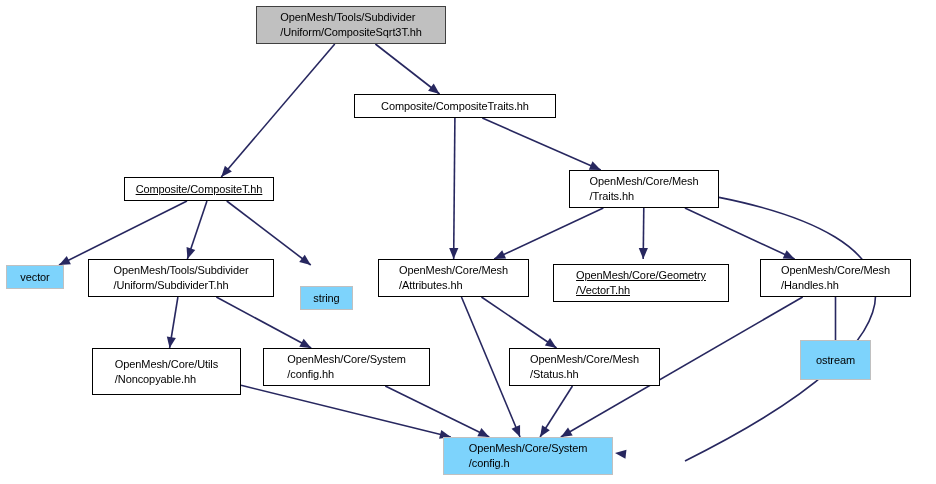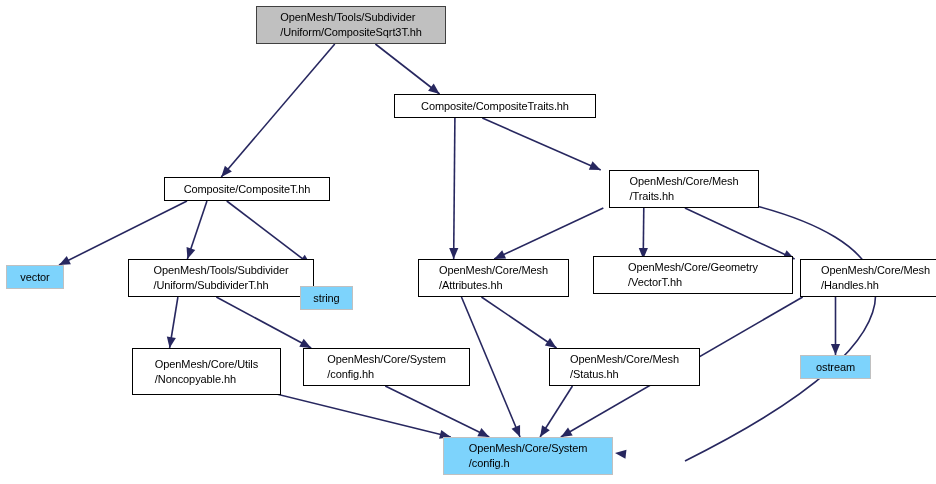--- a/index.html
+++ b/index.html
@@ -42,21 +42,20 @@
     background: #ffffff;
     border: 1px solid #808080;
     font-size: 11px;
     line-height: 15px;
     letter-spacing: -0.1px;
     white-space: pre-line;
     cursor: default;
   }
   .node.internal {
     border: 1.4px solid #000000;
-    margin-left: 40px;
   }
   .node.root {
     background: #c0c0c0;
     border: 1.4px solid #404040;
   }
   .node.system {
     border: 1px solid #c0c0c0;
     background: #7dd3fc;
   }
   .node .label {
@@ -107,36 +106,36 @@
       <polygon points="450.8258426966292,437 439.045117691199,438.8369862129127 441.2444513819914,429.90373756997514" class="edge-head"></polygon>
       <path d="M385.24719101123594,386 L489.25280898876406,437" class="edge-path"></path>
       <polygon points="489.25280898876406,437 477.35105086900927,436.2871510266193 481.40157647209134,428.0268094877496" class="edge-head"></polygon>
       <path d="M572.438202247191,386 L540.061797752809,437" class="edge-path"></path>
       <polygon points="540.061797752809,437 542.0737613857931,425.24789370625206 549.8408326855919,430.1786749246637" class="edge-head"></polygon>
     </svg>
   <div id="node-layer">
       <div class="node root" style="left: 256px; top: 6px; width: 190px; height: 38px;"><span class="label">OpenMesh/Tools/Subdivider
 /Uniform/CompositeSqrt3T.hh</span></div>
       <div class="node internal" style="left: 354px; top: 94px; width: 202px; height: 24px;"><span class="label">Composite/CompositeTraits.hh</span></div>
-      <div class="node internal" style="left: 124px; top: 177px; width: 166px; height: 24px;"><span class="label">Composite/CompositeT.hh</span></div>
+      <div class="node internal" style="left: 124px; top: 177px; width: 150px; height: 24px; text-decoration: underline;"><span class="label">Composite/CompositeT.hh</span></div>
       <div class="node internal" style="left: 569px; top: 170px; width: 150px; height: 38px;"><span class="label">OpenMesh/Core/Mesh
 /Traits.hh</span></div>
       <div class="node system" style="left: 6px; top: 265px; width: 58px; height: 24px;"><span class="label">vector</span></div>
       <div class="node internal" style="left: 88px; top: 259px; width: 186px; height: 38px;"><span class="label">OpenMesh/Tools/Subdivider
 /Uniform/SubdividerT.hh</span></div>
       <div class="node system" style="left: 300px; top: 265px; width: 53px; height: 24px; margin-top: 21px;"><span class="label">string</span></div>
       <div class="node internal" style="left: 378px; top: 259px; width: 151px; height: 38px;"><span class="label">OpenMesh/Core/Mesh
 /Attributes.hh</span></div>
-      <div class="node internal" style="left: 553px; top: 256px; width: 200px; height: 38px;"><span class="label">OpenMesh/Core/Geometry
+      <div class="node internal" style="left: 553px; top: 264px; width: 176px; height: 38px; text-decoration: underline;"><span class="label">OpenMesh/Core/Geometry
 /VectorT.hh</span></div>
       <div class="node internal" style="left: 760px; top: 259px; width: 151px; height: 38px;"><span class="label">OpenMesh/Core/Mesh
 /Handles.hh</span></div>
       <div class="node internal" style="left: 92px; top: 348px; width: 149px; height: 47px;"><span class="label">OpenMesh/Core/Utils
 /Noncopyable.hh</span></div>
       <div class="node internal" style="left: 263px; top: 348px; width: 167px; height: 38px;"><span class="label">OpenMesh/Core/System
 /config.hh</span></div>
       <div class="node internal" style="left: 509px; top: 348px; width: 151px; height: 38px;"><span class="label">OpenMesh/Core/Mesh
 /Status.hh</span></div>
-      <div class="node system" style="left: 800px; top: 355px; width: 71px; height: 24px;"><span class="label">ostream</span></div>
+      <div class="node system" style="left: 800px; top: 340px; width: 71px; height: 40px;"><span class="label">ostream</span></div>
       <div class="node system" style="left: 443px; top: 437px; width: 170px; height: 38px;"><span class="label">OpenMesh/Core/System
 /config.h</span></div>
     </div>
 </div>
 
 </body></html>

